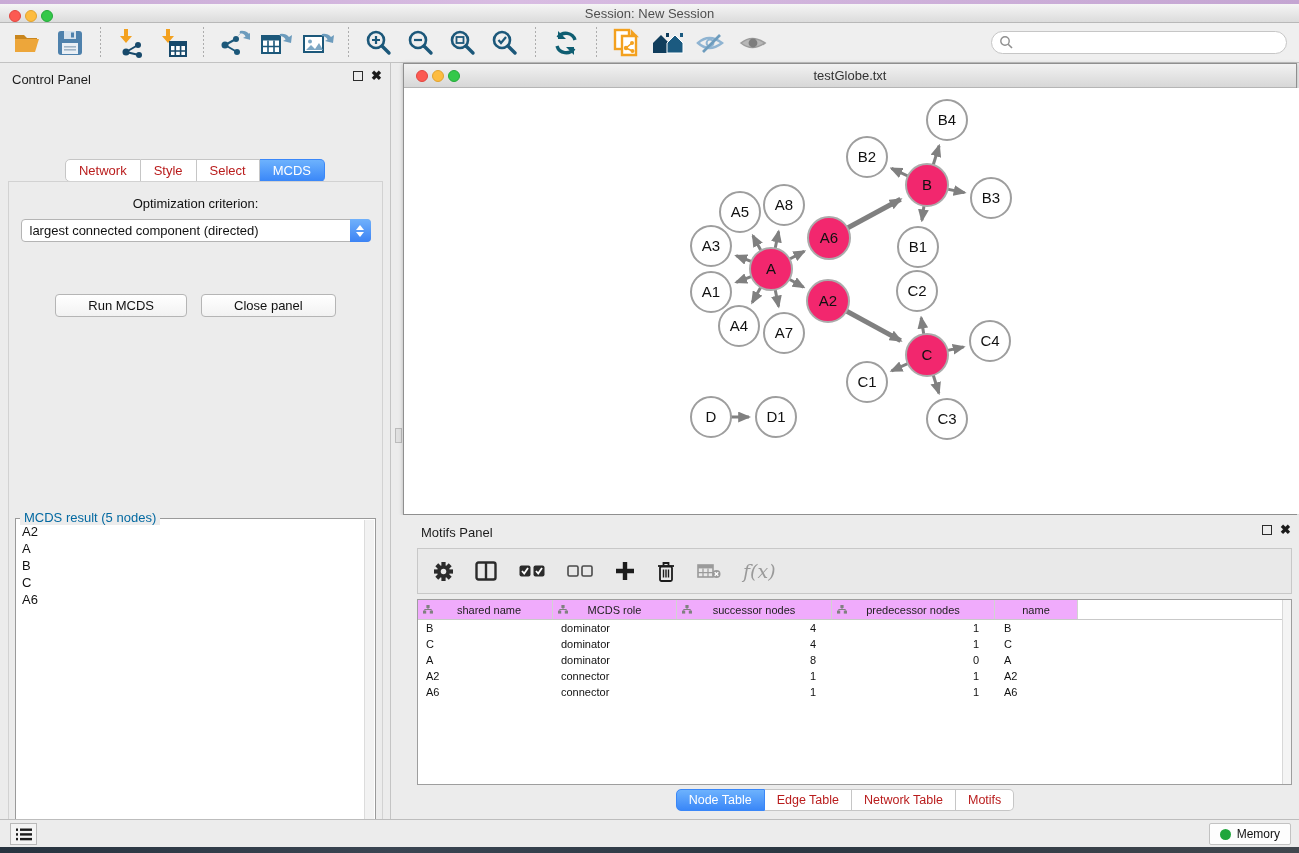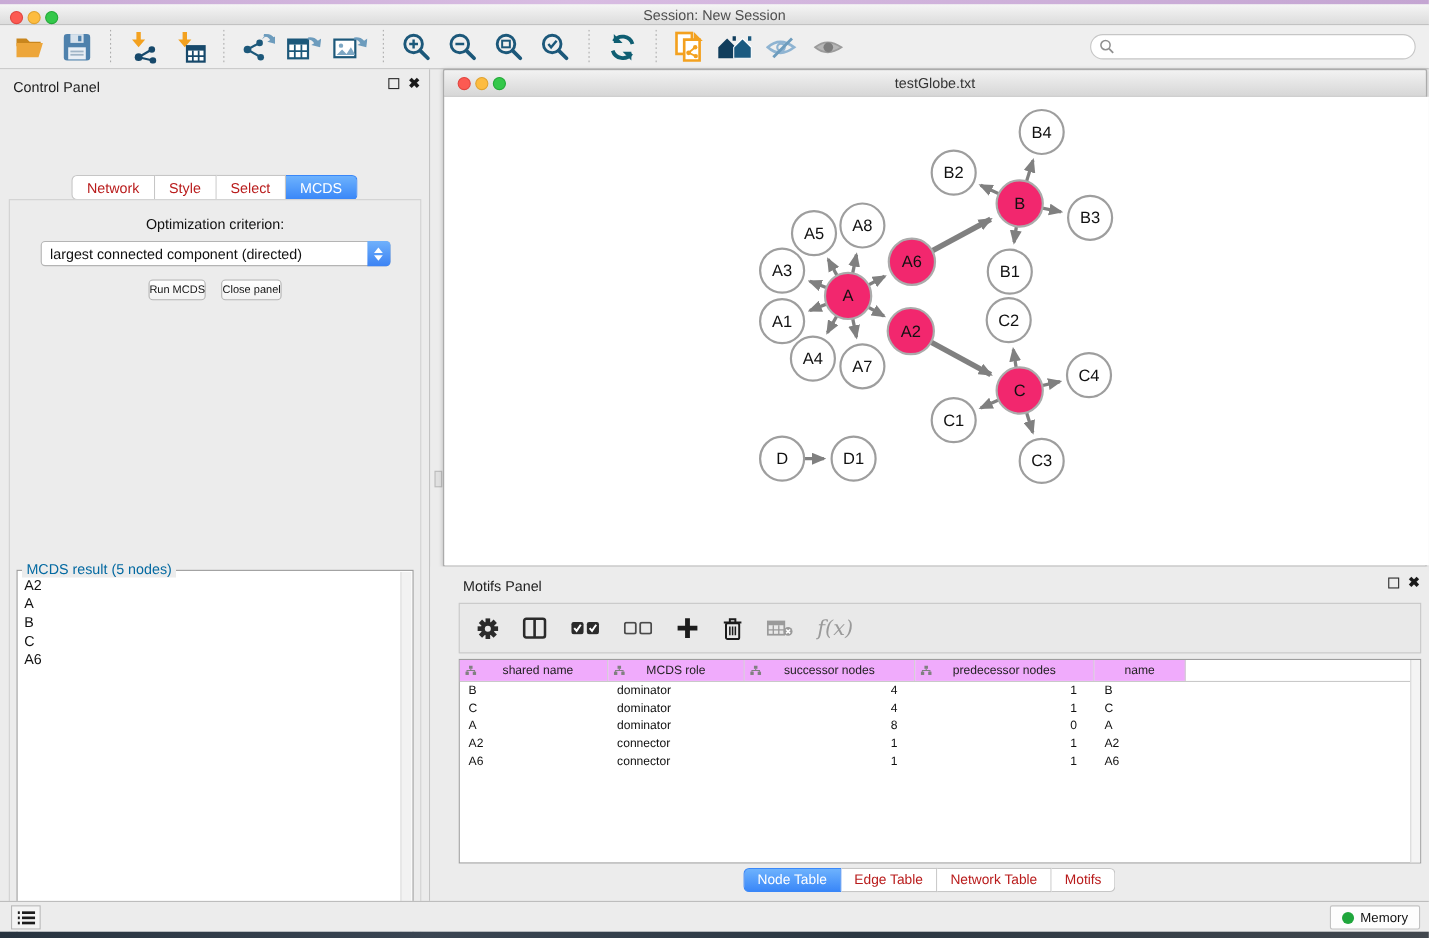--- a/index.html
+++ b/index.html
@@ -42,31 +42,31 @@
   .seg { display:flex; justify-content:center; }
   .seg .tab { background:#fff; border:1px solid #c6c6c6; border-left:none;
     padding:3px 13px; font-size:13px; color:#b91c1c; cursor:default; }
   .seg .tab:first-child { border-left:1px solid #c6c6c6; border-radius:5px 0 0 5px; }
   .seg .tab:last-child { border-radius:0 5px 5px 0; }
   .seg .tab.active { background:linear-gradient(#6db2fd,#3a87f8); border-color:#3a87f8; color:#fff; }
 
   .cp-inner { position:absolute; left:8px; top:118px; width:375px; height:688px;
     border:1px solid #d2d2d2; background:#ececec; }
   .opt-label { text-align:center; margin-top:14px; font-size:13px; color:#111; }
-  .dropdown { position:relative; margin:8px auto 0; width:318px; height:23px;
+  .dropdown { position:relative; margin:8px auto 0; width:350px; height:23px;
     background:#fff; border:1px solid #b4b4b4; border-radius:4px; font-size:13px;
     line-height:21px; padding-left:8px; color:#111; }
   .dd-stepper { position:absolute; right:-1px; top:-1px; width:21px; height:23px;
     background:linear-gradient(#70b1fb,#3c83f4); border-radius:0 4px 4px 0;
     display:flex; flex-direction:column; align-items:center; justify-content:center; gap:2px; }
   .dd-up { width:0; height:0; border-left:4px solid transparent; border-right:4px solid transparent; border-bottom:5px solid #fff; }
   .dd-dn { width:0; height:0; border-left:4px solid transparent; border-right:4px solid transparent; border-top:5px solid #fff; }
   .btn-row { display:flex; justify-content:center; gap:14px; margin-top:12px; }
   .mac-btn { background:linear-gradient(#ffffff,#f2f2f2); border:1px solid #b5b5b5;
-    border-radius:4px; font-size:10px; padding:3px 0; color:#111; }
+    border-radius:4px; font-size:13px; padding:3px 32px; color:#111;margin-top:40px; }
 
   .groupbox { position:absolute; left:6px; top:336px; width:361px; height:344px;
     border:1px solid #9a9a9a; background:#fff; }
   .groupbox-legend { position:absolute; top:-9px; left:4px; background:#ececec;
     padding:0 4px; font-size:13px; color:#0369a1; }
   .result-list { position:absolute; left:2px; top:4px; right:12px; bottom:2px;
     font-size:13px; color:#111; }
   .result-list div { padding:1px 4px; line-height:15px; }
   .list-scrollbar { position:absolute; right:1px; top:1px; bottom:1px; width:10px;
     background:#f2f2f2; border-left:1px solid #dcdcdc; }

